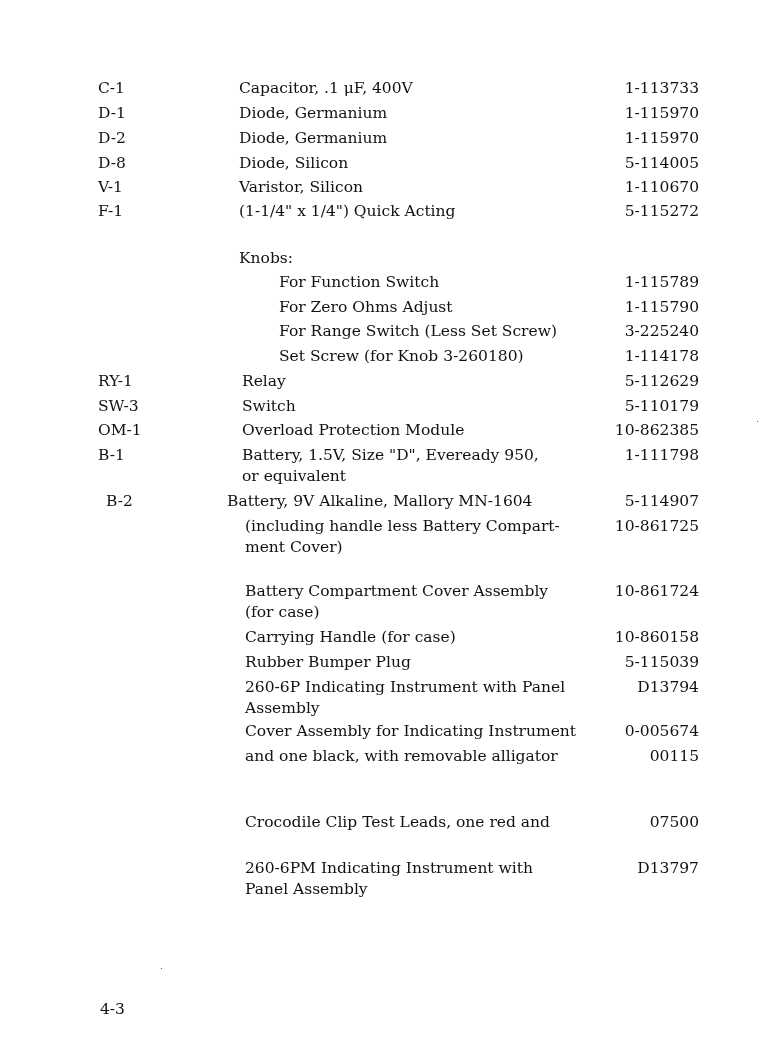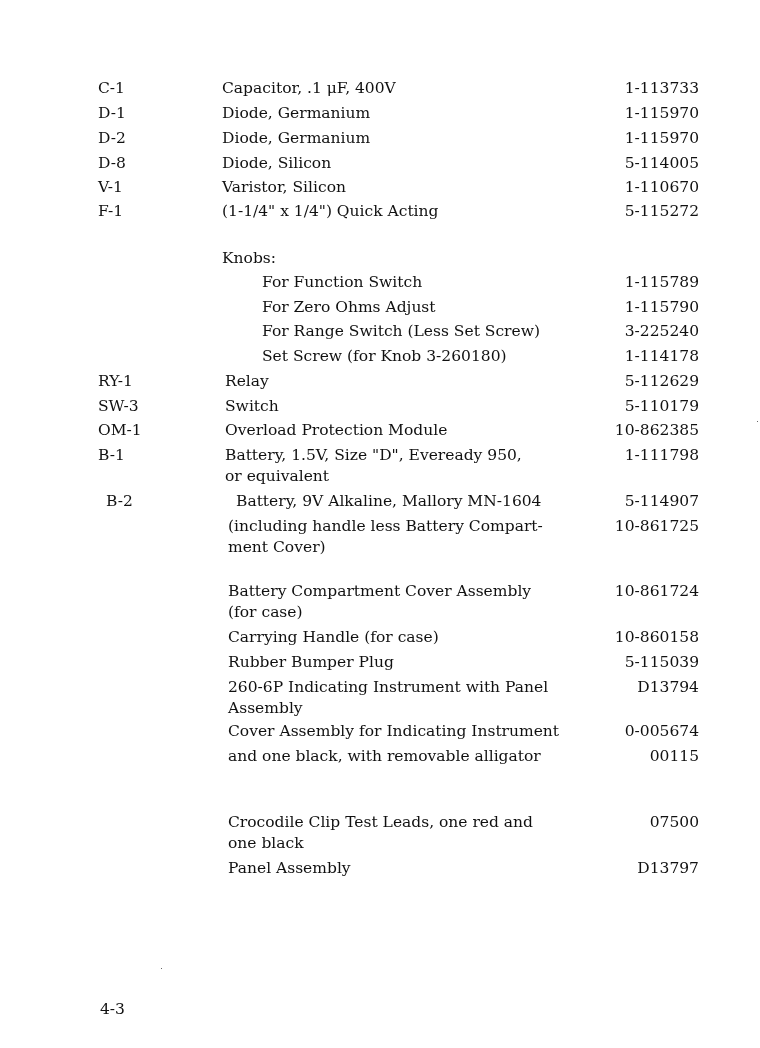--- a/index.html
+++ b/index.html
@@ -4,21 +4,21 @@
 <style>
   html, body { margin:0; padding:0; background:#ffffff; }
   body { width:760px; height:1048px; position:relative; overflow:hidden;
          font-family:"DejaVu Serif","Liberation Serif",serif; color:#111; }
   .row { position:absolute; left:0; width:760px; font-size:15.5px; line-height:21px; }
   .ref { position:absolute; left:98px; top:0; white-space:nowrap; }
   .desc { position:absolute; left:222px; top:0; width:360px; }
   .desc.indent { left:262px; }
   .desc.shift { left:228px; }
   .part { position:absolute; right:61px; top:0; white-space:nowrap; text-align:center; }
-  .line { display:block; white-space:nowrap; }
+  .line { display:block; white-space:nowrap;margin-left:17px; }
   .pageno { position:absolute; left:100px; top:1000px; font-size:15.5px; }
   .speck { position:absolute; width:1px; height:1px; background:#666; }
 </style>
 </head>
 <body>
 
 <div>
 
   <div class="row" style="top:78px">
     <span class="ref">C-1</span>
@@ -130,21 +130,21 @@
     <span class="ref">B-1</span>
     <span class="desc" style="left:225px">
       <span class="line">Battery, 1.5V, Size "D", Eveready 950,</span>
       <span class="line">or equivalent</span>
     </span>
     <span class="part">1-111798</span>
   </div>
 
   <div class="row" style="top:491px">
     <span class="ref" style="left:106px">B-2</span>
-    <span class="desc" style="left:236px">
+    <span class="desc" style="left:210px">
       <span class="line">Battery, 9V Alkaline, Mallory MN-1604</span>
     </span>
     <span class="part">5-114907</span>
   </div>
 
   <div class="row" style="top:516px">
     <span class="desc shift" style="line-height:20.5px">
       <span class="line">(including handle less Battery Compart-</span>
       <span class="line">ment Cover)</span>
     </span>
@@ -191,27 +191,27 @@
   <div class="row" style="top:746px">
     <span class="desc shift">
       <span class="line">and one black, with removable alligator</span>
     </span>
     <span class="part">00115</span>
   </div>
 
   <div class="row" style="top:812px">
     <span class="desc shift">
       <span class="line">Crocodile Clip Test Leads, one red and</span>
-      <span class="line">one black</span>
     </span>
     <span class="part">07500</span>
   </div>
 
   <div class="row" style="top:858px">
     <span class="desc shift">
+      <span class="line">260-6PM Indicating Instrument with</span>
       <span class="line">Panel Assembly</span>
     </span>
     <span class="part">D13797</span>
   </div>
 
   <span class="speck" style="left:161px;top:968px"></span>
   <span class="speck" style="left:757px;top:421px"></span>
 
   <div class="pageno">4-3</div>
 </div>

